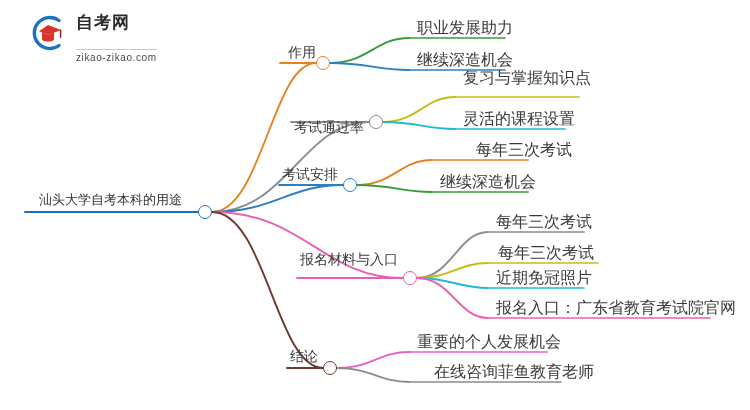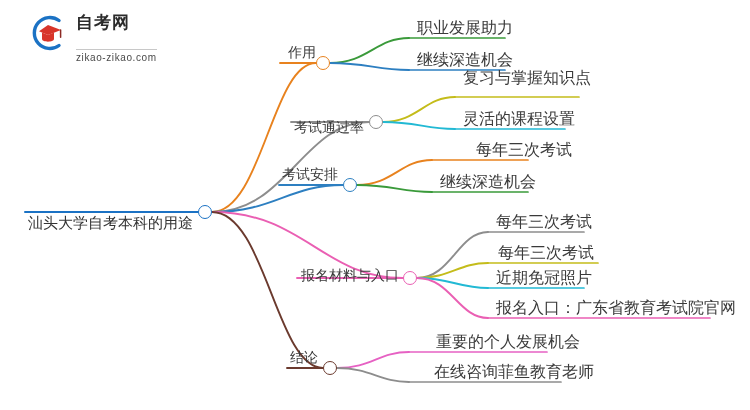--- a/index.html
+++ b/index.html
@@ -79,24 +79,23 @@
     position: absolute;
     box-sizing: border-box;
     white-space: nowrap;
     font-family: "DejaVu Sans", "Liberation Sans", sans-serif;
     color: #3b3b3b;
     line-height: 1.0;
   }
   .node .txt { display: inline-block; }
 
   .root {
-    font-size: 15px;
+    font-size: 13px;
     color: #333333;
     padding: 0 4px 3px 4px;
-    margin-top: 23px;
   }
   .lvl1 {
     font-size: 14px;
     color: #3a3a3a;
     padding: 0 4px 3px 4px;
   }
   .lvl2 {
     font-size: 16px;
     color: #3a3a3a;
     padding: 0 4px 5px 4px;
@@ -175,26 +174,26 @@
       <div class="node lvl2" style="top: 52px; left: 413px; width: 94px; text-align: center;"><span class="txt">继续深造机会</span></div>
       <div class="dot" style="left: 316px; top: 56px; width: 14px; height: 14px; border: 1.6px solid rgb(232, 130, 30);"></div>
       <div class="node lvl1" style="top: 120px; left: 289px; width: 80px; text-align: center;"><span class="txt">考试通过率</span></div>
       <div class="node lvl2" style="top: 70px; left: 459px; width: 122px; text-align: center;"><span class="txt">复习与掌握知识点</span></div>
       <div class="node lvl2" style="top: 111px; left: 459px; width: 108px; text-align: center;"><span class="txt">灵活的课程设置</span></div>
       <div class="dot" style="left: 369px; top: 115px; width: 14px; height: 14px; border: 1.6px solid rgb(141, 141, 141);"></div>
       <div class="node lvl1" style="top: 167px; left: 277px; width: 66px; text-align: center;"><span class="txt">考试安排</span></div>
       <div class="node lvl2" style="top: 142px; left: 436px; width: 94px; text-align: center; margin-left: 36px;"><span class="txt">每年三次考试</span></div>
       <div class="node lvl2" style="top: 174px; left: 436px; width: 94px; text-align: center;"><span class="txt">继续深造机会</span></div>
       <div class="dot" style="left: 343px; top: 178px; width: 14px; height: 14px; border: 1.6px solid rgb(45, 127, 193);"></div>
-      <div class="node lvl1" style="top: 268px; left: 295px; width: 108px; text-align: right;"><span class="txt">报名材料与入口</span></div>
+      <div class="node lvl1" style="top: 253px; left: 295px; width: 108px; text-align: center; font-family: Liberation Serif, serif;"><span class="txt">报名材料与入口</span></div>
       <div class="node lvl2" style="top: 214px; left: 492px; width: 94px; text-align: center;"><span class="txt">每年三次考试</span></div>
       <div class="node lvl2" style="top: 245px; left: 492px; width: 108px; text-align: center;"><span class="txt">每年三次考试</span></div>
       <div class="node lvl2" style="top: 270px; left: 492px; width: 94px; text-align: center;"><span class="txt">近期免冠照片</span></div>
       <div class="node lvl2" style="top: 300px; left: 492px; width: 220px; text-align: center;"><span class="txt">报名入口：广东省教育考试院官网</span></div>
       <div class="dot" style="left: 403px; top: 271px; width: 14px; height: 14px; border: 1.6px solid rgb(234, 95, 179);"></div>
-      <div class="node lvl1" style="top: 350px; left: 285px; width: 38px; text-align: center;"><span class="txt">结论</span></div>
-      <div class="node lvl2" style="top: 334px; left: 413px; width: 136px; text-align: center; margin-left: 19px;"><span class="txt">重要的个人发展机会</span></div>
+      <div class="node lvl1" style="top: 350px; left: 285px; width: 38px; text-align: center; font-family: Liberation Serif, serif;"><span class="txt">结论</span></div>
+      <div class="node lvl2" style="top: 334px; left: 413px; width: 136px; text-align: center;"><span class="txt">重要的个人发展机会</span></div>
       <div class="node lvl2" style="top: 364px; left: 413px; width: 150px; text-align: center; margin-left: 17px;"><span class="txt">在线咨询菲鱼教育老师</span></div>
       <div class="dot" style="left: 323px; top: 361px; width: 14px; height: 14px; border: 1.6px solid rgb(107, 58, 46);"></div>
       <div class="dot" style="left: 198px; top: 205px; width: 14px; height: 14px; border: 1.6px solid rgb(27, 114, 196);"></div>
     </div>
 
 </div>
 
 </body></html>

